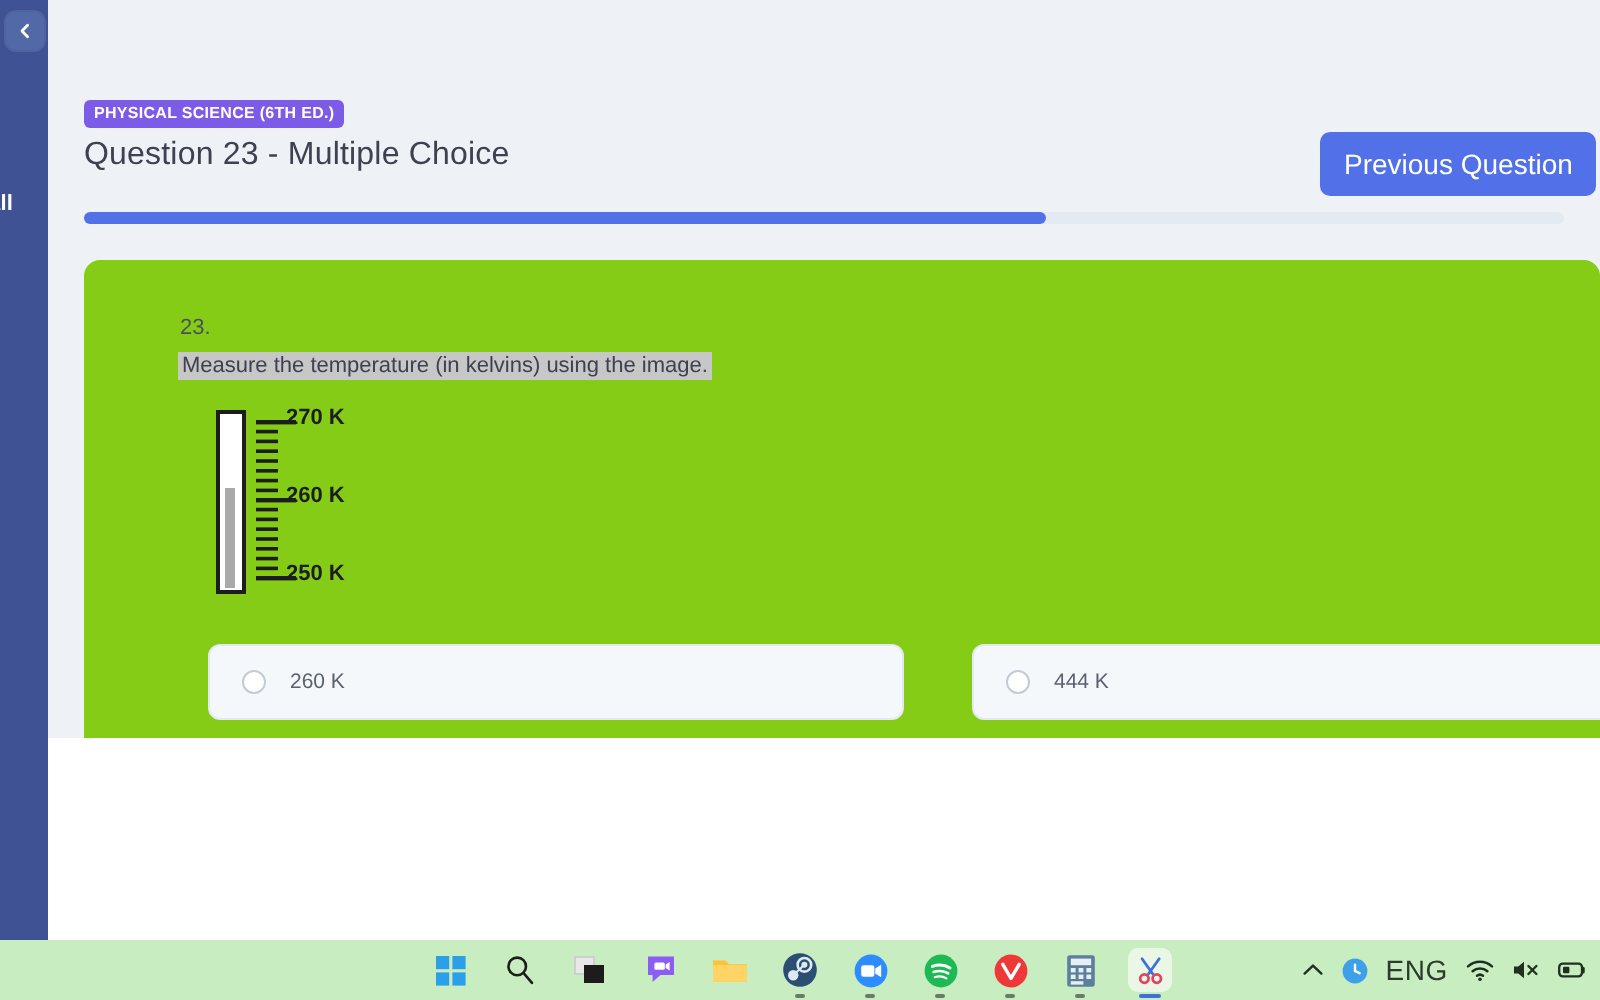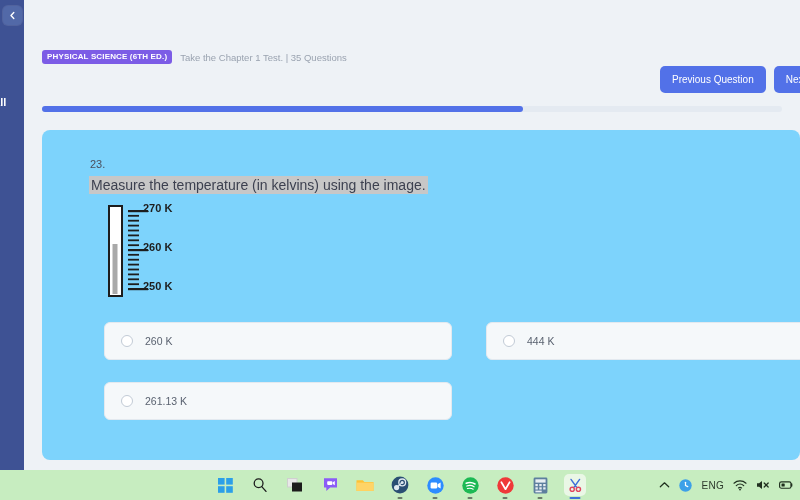--- a/index.html
+++ b/index.html
@@ -32,21 +32,21 @@
     color: #ffffff;
     font-size: 11px; font-weight: bold;
     letter-spacing: 0.1px;
     white-space: nowrap;
     overflow: hidden;
   }
 
   
   .page {
     position: absolute; left: 24px; top: 0;
-    width: 776px; height: 470px;
+    width: 776px; height: 369px;
     background: #eef2f6;
     overflow: hidden;
   }
 
   .topbar { position: absolute; left: 0; top: 0; width: 776px; height: 108px; }
 
   .meta-row {
     position: absolute; left: 18px; top: 50px;
     display: flex; align-items: center; gap: 8px;
   }
@@ -79,21 +79,21 @@
     position: absolute; top: 66px; left: 636px;
     display: flex; gap: 8px;
     align-items: center;
   }
   .nav-btn {
     background: #5271e8;
     color: #ffffff;
     border: none;
     border-radius: 5px;
     font-family: "Liberation Sans", sans-serif;
-    font-size: 10px;
+    font-size: 14px;
     padding: 8px 12px;
     white-space: nowrap;
     cursor: pointer;
   }
 
   .progress-track {
     position: absolute; left: 18px; top: 106px;
     width: 740px; height: 6px;
     background: #e4eaf1;
     border-radius: 4px;
@@ -101,30 +101,30 @@
   .progress-fill {
     height: 6px;
     background: #5271e8;
     border-radius: 4px;
   }
 
   
   .card {
     position: absolute; left: 18px; top: 130px;
     width: 758px; height: 330px;
-    background: #7dd3fc;
+    background: #84cc16;
     border-radius: 8px;
   }
   .q-number {
     position: absolute; left: 48px; top: 28px;
     color: #4a4f5c; font-size: 11px;
   }
   .q-text {
     position: absolute; left: 47px; top: 46px;
-    color: #3d4150; font-size: 14px;
+    color: #3d4150; font-size: 11px;
     background: #c7c7c7;
     padding: 1px 2px;
     white-space: nowrap;
     text-align: right;
   }
 
   
   .thermo { position: absolute; left: 64px; top: 72px; width: 110px; height: 100px; }
 
   
@@ -189,21 +189,21 @@
   .tb-dot.wide { width: 11px; background: #3f6fd8; height: 2.5px; }
 
   .tray {
     position: absolute; right: 6px;
     display: flex; align-items: center; gap: 9px;
   }
   .tray-item {
     display: flex; align-items: center; justify-content: center;
     cursor: pointer;
   }
-  .tray-lang { font-size: 10px; color: #2d3a2c; letter-spacing: 0.3px; text-align: right; }
+  .tray-lang { font-size: 14px; color: #2d3a2c; letter-spacing: 0.3px; text-align: right; }
 </style>
 </head>
 <body>
 
 <div class="screen">
 
   <div class="sidebar">
     <div class="sidebar-collapse">
       <span>
         <svg width="9" height="9" viewBox="0 0 9 9">
@@ -213,23 +213,23 @@
     </div>
     <div class="sidebar-label">all</div>
   </div>
 
   <div class="page">
 
     <div class="topbar">
 
       <div class="meta-row">
         <span class="badge">PHYSICAL SCIENCE (6TH ED.)</span>
-        <span class="meta-text">Take the Chapter 1 Test. | 35 Questions</span>
-      </div>
-
+      </div>
+
+      <div class="page-title">Question 23 - Multiple Choice</div>
 
       <div class="nav-buttons">
         <button class="nav-btn">Previous Question</button>
         <button class="nav-btn">Next Question</button>
       </div>
 
       <div class="progress-track">
         <div class="progress-fill" id="progress-fill" style="width: 65%;"></div>
       </div>
     </div>

